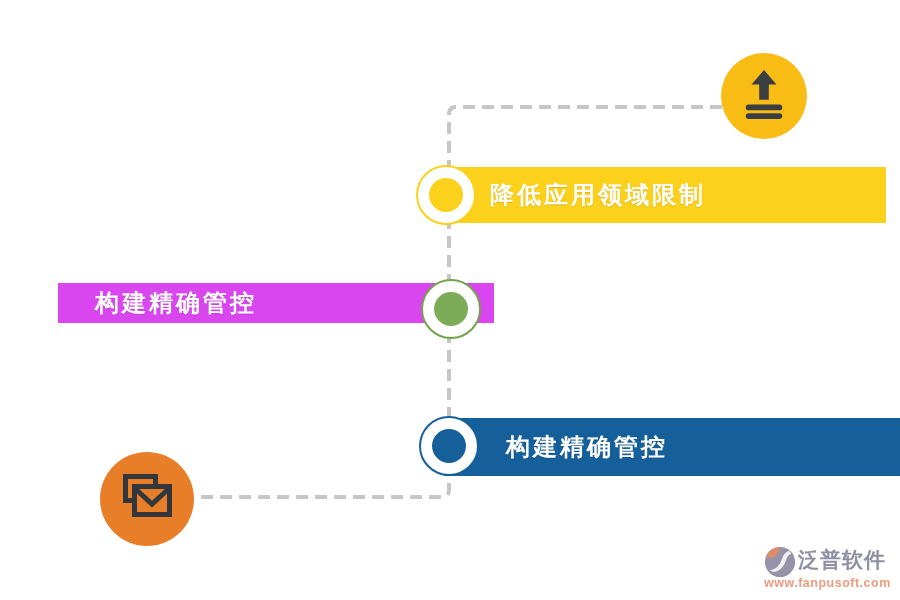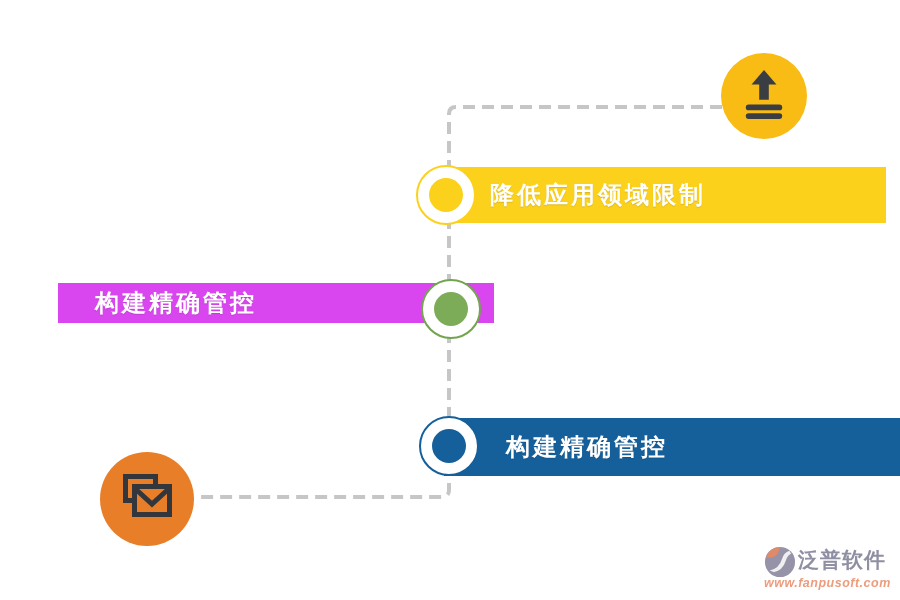--- a/index.html
+++ b/index.html
@@ -80,21 +80,20 @@
     letter-spacing: 1px;
     white-space: nowrap;
   }
   .wm-url {
     margin-top: -6px;
     color: #ed9c7d;
     font-size: 12.5px;
     font-weight: bold;
     letter-spacing: 0.5px;
     white-space: nowrap;
-    font-style: italic;
   }
 </style>
 </head>
 <body>
 
 <div class="canvas">
 
   <svg class="connector-svg" viewBox="0 0 900 600" xmlns="http://www.w3.org/2000/svg">
     <path d="M 722 107 L 456 107 Q 449 107 449 114 L 449 490 Q 449 497 442 497 L 196 497" fill="none" stroke="#c6c6c6" stroke-width="4" stroke-dasharray="12 7"></path>
   </svg>

